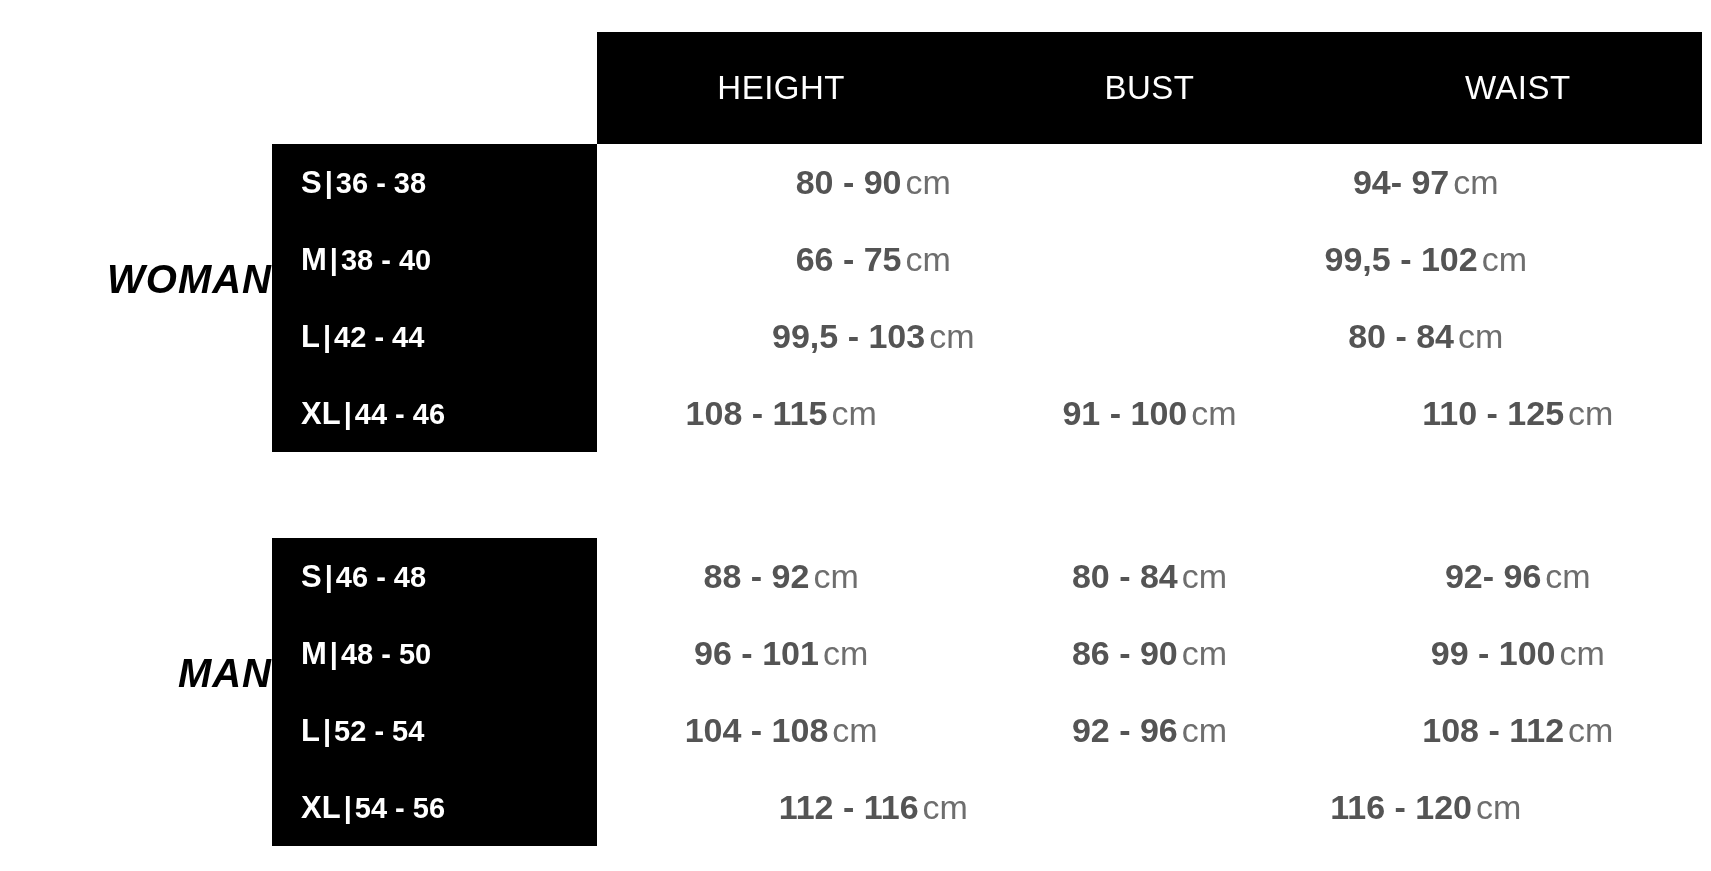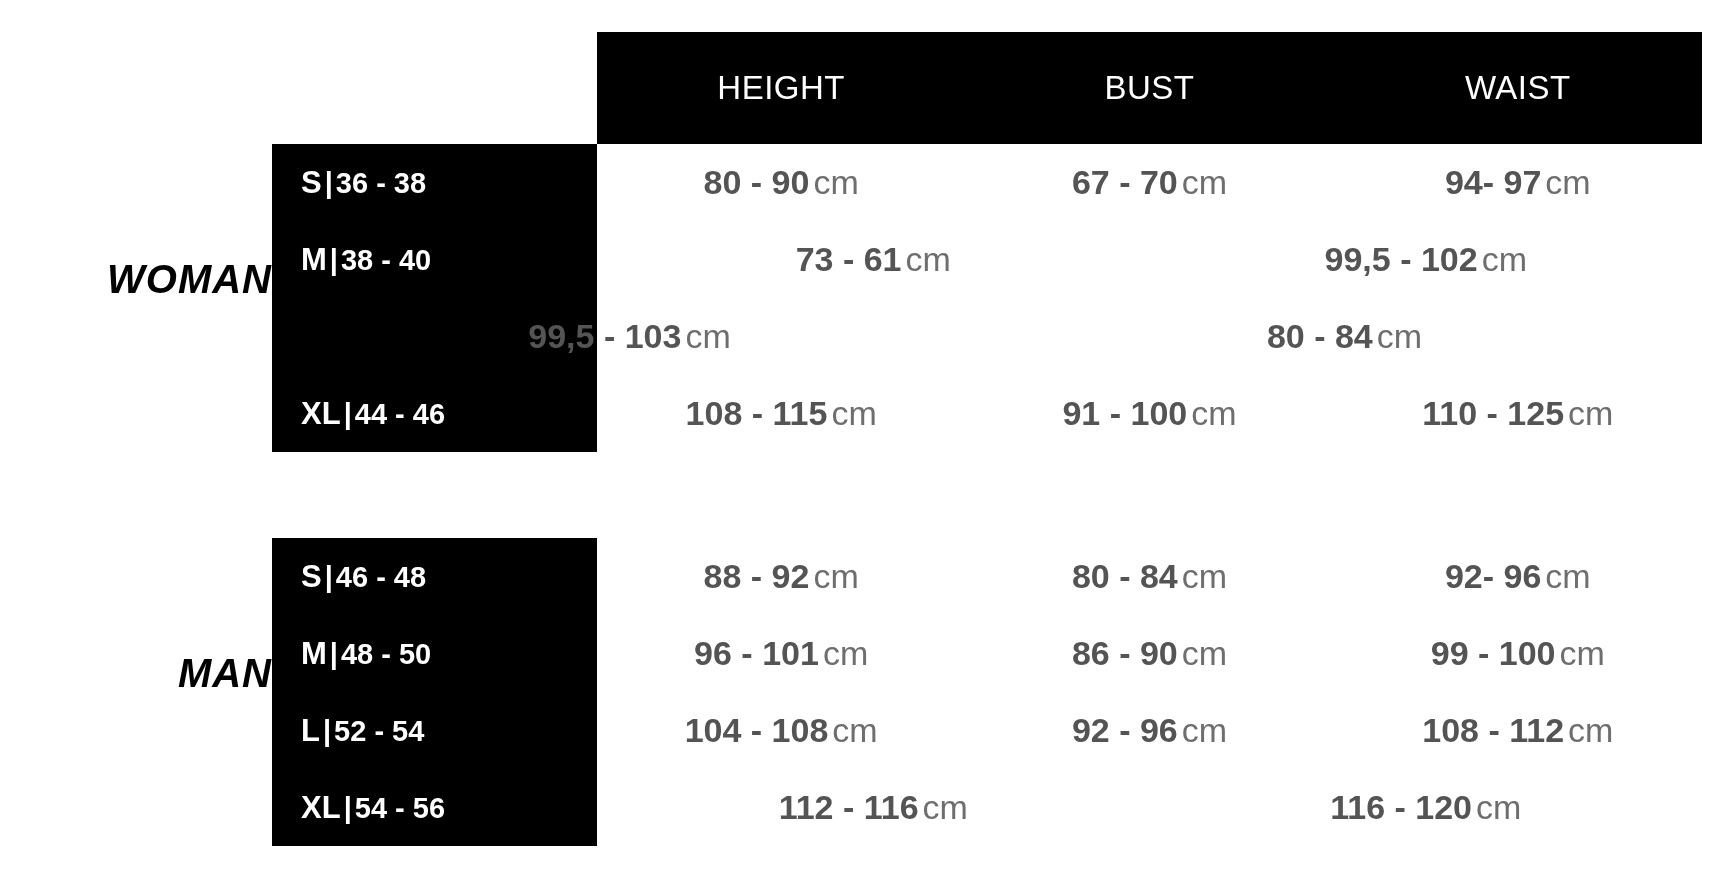--- a/index.html
+++ b/index.html
@@ -139,40 +139,40 @@
     <div class="rows">
 
       <div class="row">
         <div class="size-cell">
           <span class="size-name">S</span><span class="size-sep">|</span><span class="size-range">36 - 38</span>
         </div>
         <div class="meas-cell">
           <span class="val">80 - 90</span><span class="unit">cm</span>
         </div>
         <div class="meas-cell">
-          <span class="val">67 - 70</span><span class="unit">cm</span>
-        </div>
-        <div class="meas-cell">
           <span class="val">94- 97</span><span class="unit">cm</span>
         </div>
       </div>
 
       <div class="row">
         <div class="size-cell">
           <span class="size-name">M</span><span class="size-sep">|</span><span class="size-range">38 - 40</span>
         </div>
         <div class="meas-cell">
-          <span class="val">73 - 61</span><span class="unit">cm</span>
+          <span class="val">66 - 75</span><span class="unit">cm</span>
         </div>
         <div class="meas-cell">
           <span class="val">99,5 - 102</span><span class="unit">cm</span>
         </div>
       </div>
 
       <div class="row">
+        <div class="size-cell">
+          <span class="size-name">L</span><span class="size-sep">|</span><span class="size-range">42 - 44</span>
+        </div>
         <div class="meas-cell">
           <span class="val">99,5 - 103</span><span class="unit">cm</span>
         </div>
         <div class="meas-cell">
           <span class="val">80 - 84</span><span class="unit">cm</span>
         </div>
       </div>
 
       <div class="row">
         <div class="size-cell">

